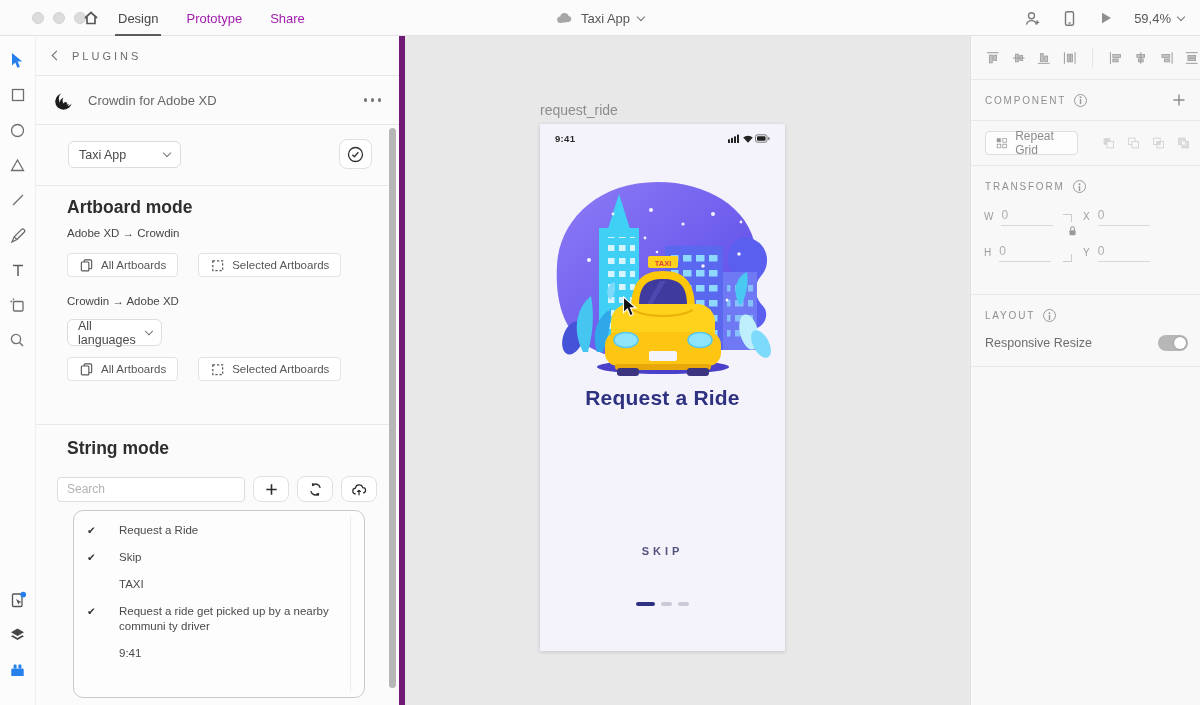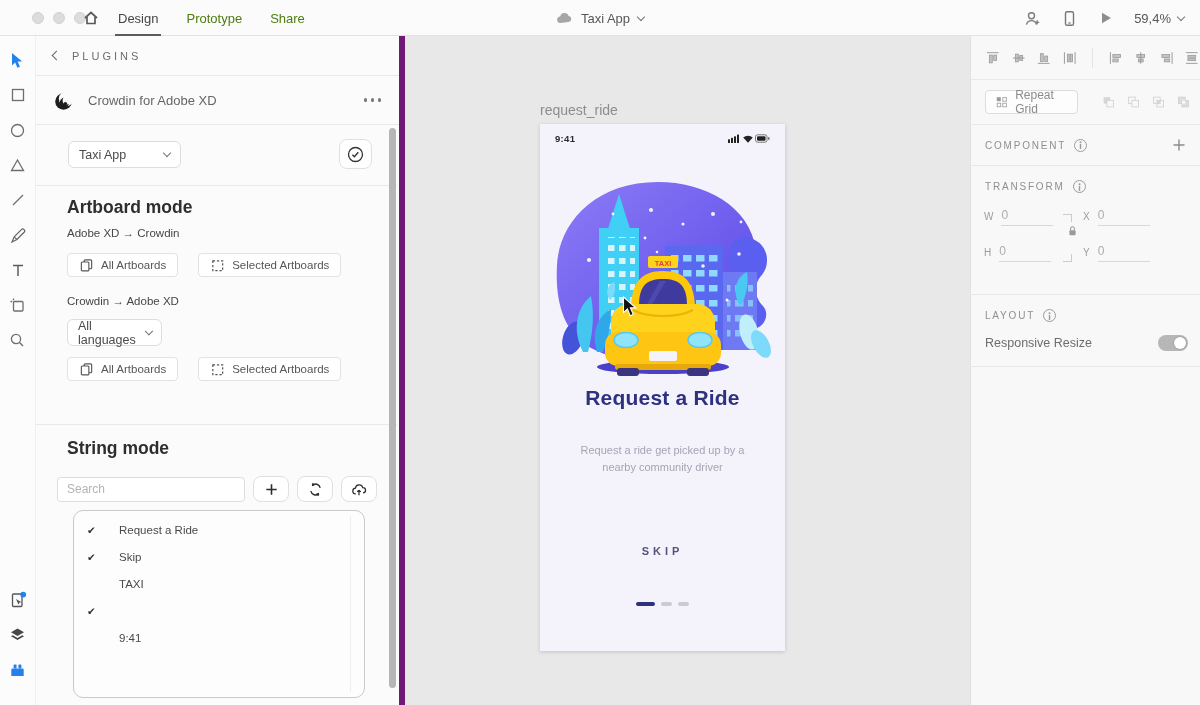--- a/index.html
+++ b/index.html
@@ -5,21 +5,21 @@
 *{box-sizing:border-box;margin:0;padding:0}
 html,body{width:1200px;height:705px}
 body{position:relative;font-family:"Liberation Sans","DejaVu Sans",sans-serif;background:#e8e8e8;overflow:hidden;color:#444}
 svg{display:block}
 
 .topbar{position:absolute;left:0;top:0;width:1200px;height:36px;background:#fbfbfb;border-bottom:1px solid #e2e2e2;z-index:40}
 .traffic{position:absolute;left:32px;top:12px;display:flex;gap:9px}
 .traffic span{width:12px;height:12px;border-radius:50%;background:#dcdcdc;border:1px solid #d2d2d2}
 .home{position:absolute;left:82px;top:9px}
 .tabs{position:absolute;left:118px;top:0;height:36px;display:flex;gap:28px}
-.tab{font-size:13px;color:#4d7c0f;height:36px;display:flex;align-items:center;position:relative}
+.tab{font-size:13px;color:#a21caf;height:36px;display:flex;align-items:center;position:relative}
 .tab.active{color:#464646}
 .tab.active::after{content:"";position:absolute;left:-3px;right:-3px;bottom:0;height:2px;background:#5c5c5c}
 .doc-title{position:absolute;left:50%;top:0;transform:translateX(-50%);height:36px;display:flex;align-items:center;gap:8px;font-size:13px;color:#575757}
 .top-right{position:absolute;right:16px;top:0;height:36px;display:flex;align-items:center;gap:20px}
 .zoomctl{display:flex;align-items:center;gap:7px;font-size:13px;color:#585858}
 .chev{width:6px;height:6px;border-right:1.4px solid #767676;border-bottom:1.4px solid #767676;transform:rotate(45deg);margin-top:-3px}
 .chev-left{width:7px;height:7px;border-right:1.6px solid #666;border-bottom:1.6px solid #666;transform:rotate(135deg)}
 
 .rail{position:absolute;left:0;top:36px;width:36px;bottom:0;background:#fcfcfc;border-right:1px solid #f0f0f0;display:flex;flex-direction:column;align-items:center;padding:14px 0 10px;z-index:30}
 .tool{width:20px;height:20px;margin-bottom:15px;display:flex;align-items:center;justify-content:center}
@@ -324,20 +324,21 @@
     <div class="strrow">
         <span class="chk">✔</span>
         <span>Skip</span>
       </div>
     <div class="strrow">
         <span class="chk"></span>
         <span>TAXI</span>
       </div>
     <div class="strrow">
         <span class="chk">✔</span>
+        <span>Request a ride get picked up by a nearby communi ty driver</span>
       </div>
     <div class="strrow">
         <span class="chk"></span>
         <span>9:41</span>
       </div>
     <div class="innerline"></div>
   </div>
 
   <div class="pscroll"></div>
 </div>
@@ -421,24 +422,20 @@
         <ellipse cx="73" cy="160" rx="12" ry="7.5" fill="#8ee4fb" stroke="#57c8ef" stroke-width="1.5"></ellipse>
         <ellipse cx="147" cy="160" rx="12" ry="7.5" fill="#8ee4fb" stroke="#57c8ef" stroke-width="1.5"></ellipse>
         <rect x="96" y="171" width="28" height="10" rx="2" fill="#f4f2fb"></rect>
         <rect x="62" y="184" width="96" height="6" rx="3" fill="#e8a80c"></rect>
         <rect x="64" y="188" width="22" height="8" rx="3" fill="#3a357e"></rect>
         <rect x="134" y="188" width="22" height="8" rx="3" fill="#3a357e"></rect>
       </g>
     </svg>
 
     <div class="ab-title">Request a Ride</div>
-    <div class="ab-sub">
-      <div>Request a ride get picked up by a</div>
-      <div>nearby community driver</div>
-    </div>
     <div class="ab-skip">SKIP</div>
     <div class="pgdots">
       <span class="dash-a"></span>
       <span class="dash"></span>
       <span class="dash"></span>
     </div>
   </div>
 
   <svg class="cursor" width="15" height="21" viewBox="0 0 15 21">
     <path d="M1.5 1 L1.5 16.6 5.4 13 8.2 19.8 11.2 18.4 8.4 11.9 13.8 11.9 Z" fill="#111" stroke="#fff" stroke-width="1.1"></path>
@@ -482,20 +479,33 @@
     <svg width="16" height="16" viewBox="0 0 16 16">
         <rect x="3" y="4.5" width="8" height="3" fill="#c4c4c4" stroke="#999" stroke-width=".8"></rect>
         <rect x="5.5" y="9" width="5.5" height="3" fill="#c4c4c4" stroke="#999" stroke-width=".8"></rect>
         <line x1="13.5" y1="2" x2="13.5" y2="14" stroke="#999"></line>
       </svg>
     <svg width="16" height="16" viewBox="0 0 16 16">
         <line x1="2" y1="2.5" x2="14" y2="2.5" stroke="#999"></line>
         <line x1="2" y1="13.5" x2="14" y2="13.5" stroke="#999"></line>
         <rect x="4" y="5.3" width="8" height="2" fill="#c4c4c4" stroke="#999" stroke-width=".8"></rect>
         <rect x="4" y="8.7" width="8" height="2" fill="#c4c4c4" stroke="#999" stroke-width=".8"></rect>
+      </svg>
+  </div>
+
+  <div class="rp-row rp-comp">
+    <span class="sec-lbl">COMPONENT</span>
+    <span class="icircle">
+        <svg width="7" height="8" viewBox="0 0 7 8">
+          <circle cx="3.5" cy="1.2" r="1" fill="#9b9b9b"></circle>
+          <rect x="2.8" y="3" width="1.4" height="5" fill="#9b9b9b"></rect>
+        </svg>
+      </span>
+    <svg style="margin-left:auto" width="14" height="14" viewBox="0 0 14 14">
+        <path d="M7 1.5 V12.5 M1.5 7 H12.5" stroke="#8c8c8c" stroke-width="1.4"></path>
       </svg>
   </div>
 
   <div class="rp-row rp-row2">
     <div class="rgbtn">
       <svg width="14" height="14" viewBox="0 0 14 14">
           <rect x="1" y="1" width="5" height="5" fill="#9a9a9a"></rect>
           <rect x="8.5" y="1.5" width="4.5" height="4.5" fill="none" stroke="#9a9a9a"></rect>
           <rect x="1.5" y="8.5" width="4.5" height="4.5" fill="none" stroke="#9a9a9a"></rect>
           <rect x="8.5" y="8.5" width="4.5" height="4.5" fill="none" stroke="#9a9a9a"></rect>
@@ -513,33 +523,20 @@
       </svg>
     <svg width="16" height="16" viewBox="0 0 16 16">
         <rect x="2" y="2" width="8" height="8" fill="none" stroke="#cfcfcf"></rect>
         <rect x="6" y="6" width="8" height="8" fill="none" stroke="#cfcfcf"></rect>
         <rect x="6" y="6" width="4" height="4" fill="#d6d6d6"></rect>
       </svg>
     <svg width="16" height="16" viewBox="0 0 16 16">
         <rect x="2" y="2" width="8" height="8" fill="#dedede" stroke="#cfcfcf"></rect>
         <rect x="6" y="6" width="8" height="8" fill="#dedede" stroke="#cfcfcf"></rect>
         <rect x="6" y="6" width="4" height="4" fill="#f8f8f8"></rect>
-      </svg>
-  </div>
-
-  <div class="rp-row rp-comp">
-    <span class="sec-lbl">COMPONENT</span>
-    <span class="icircle">
-        <svg width="7" height="8" viewBox="0 0 7 8">
-          <circle cx="3.5" cy="1.2" r="1" fill="#9b9b9b"></circle>
-          <rect x="2.8" y="3" width="1.4" height="5" fill="#9b9b9b"></rect>
-        </svg>
-      </span>
-    <svg style="margin-left:auto" width="14" height="14" viewBox="0 0 14 14">
-        <path d="M7 1.5 V12.5 M1.5 7 H12.5" stroke="#8c8c8c" stroke-width="1.4"></path>
       </svg>
   </div>
 
   <div class="rp-sec rp-transform">
     <div class="seclbl-row">
       <span class="sec-lbl">TRANSFORM</span>
       <span class="icircle">
           <svg width="7" height="8" viewBox="0 0 7 8">
             <circle cx="3.5" cy="1.2" r="1" fill="#9b9b9b"></circle>
             <rect x="2.8" y="3" width="1.4" height="5" fill="#9b9b9b"></rect>

